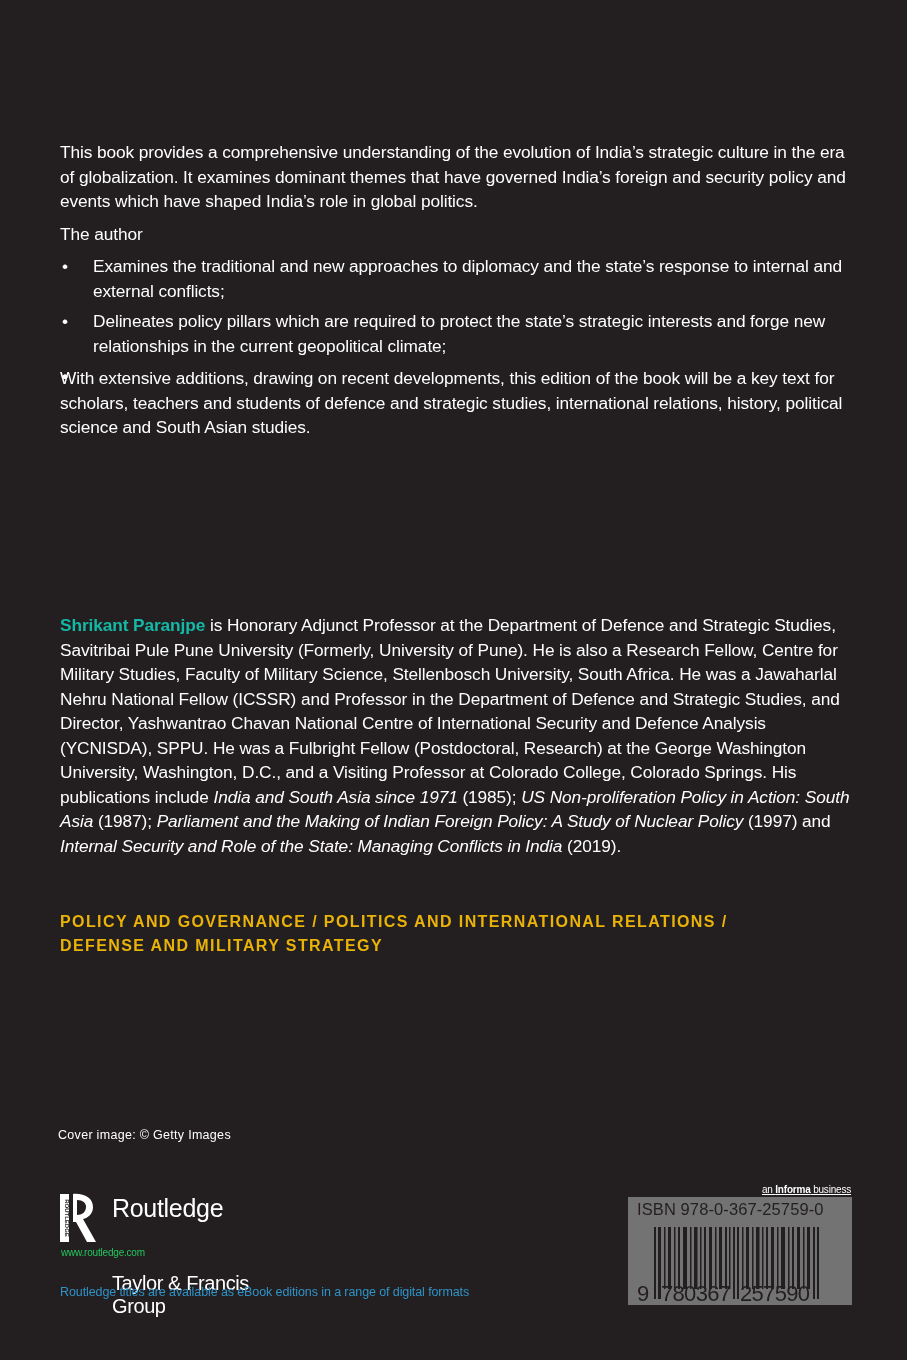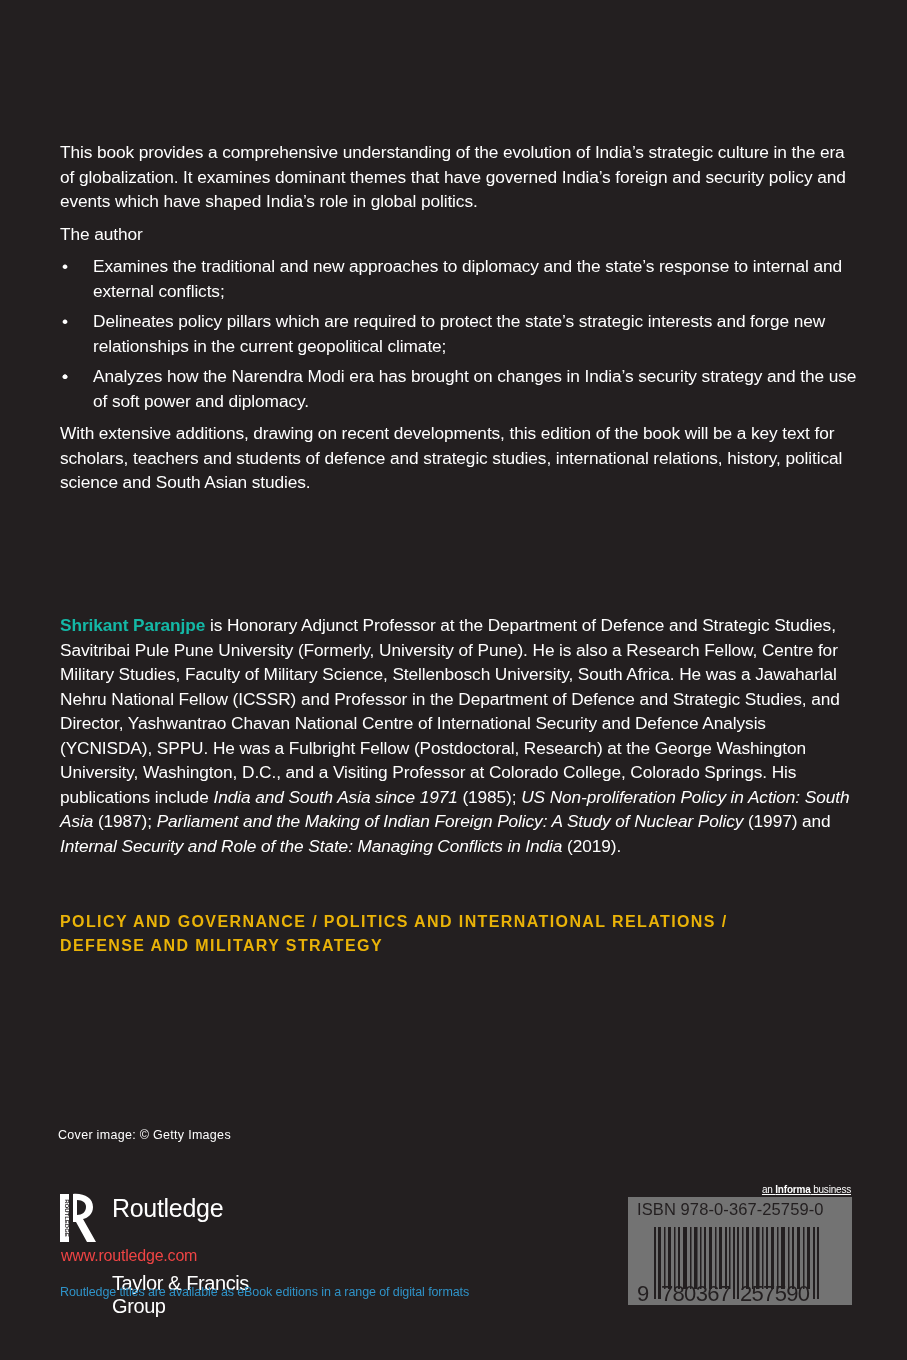--- a/index.html
+++ b/index.html
@@ -24,39 +24,39 @@
     position: absolute; left: 60px; top: 910px; width: 800px;
     color: #eab308; font-weight: bold; font-size: 16px; line-height: 24px; letter-spacing: 1.4px;
   }
   #cover-credit {
     position: absolute; left: 58px; top: 1128px; font-size: 12.5px; color: #ffffff; letter-spacing: 0.3px;
   }
   #publisher-logo { position: absolute; left: 60px; top: 1192px; width: 200px; height: 52px; }
   #logo-mark { position: absolute; left: 0; top: 0; width: 40px; height: 52px; }
   #logo-name { position: absolute; left: 52px; top: 2px; font-size: 25px; color: #fff; letter-spacing: -0.3px; }
   #logo-group { position: absolute; left: 52px; top: 32px; font-size: 20px; color: #fff; letter-spacing: -0.4px; margin-top: 48px; }
-  #website { position: absolute; left: 61px; top: 1247px; font-size: 16px; color: #ef4444; letter-spacing: -0.2px; }
+  #website { position: absolute; left: 61px; top: 1247px; font-size: 10px; color: #22c55e; letter-spacing: -0.2px; }
   #ebook-note { position: absolute; left: 60px; top: 1285px; font-size: 12.5px; color: #2f93c8; letter-spacing: -0.1px; }
   #informa { position: absolute; right: 56px; top: 1184px; font-size: 10px; color: #fff; letter-spacing: -0.2px; text-decoration: underline; }
   #informa b { font-weight: bold; }
   #barcode-box { position: absolute; left: 628px; top: 1197px; width: 224px; height: 108px; background: #737373; }
   #isbn-text { position: absolute; left: 9px; top: 3px; font-size: 16.5px; color: #231f20; letter-spacing: 0.1px; }
   #barcode-svg { position: absolute; left: 0; top: 0; }
 </style>
 </head>
 <body>
 
 <div id="blurb" class="body-text">
   <p>This book provides a comprehensive understanding of the evolution of India’s strategic culture in the era of globalization. It examines dominant themes that have governed India’s foreign and security policy and events which have shaped India’s role in global politics.</p>
   <p>The author</p>
   <ul>
     <li><span class="bullet">•</span><span>Examines the traditional and new approaches to diplomacy and the state’s response to internal and external conflicts;</span></li>
     <li><span class="bullet">•</span><span>Delineates policy pillars which are required to protect the state’s strategic interests and forge new relationships in the current geopolitical climate;</span></li>
     <li><span class="bullet">•</span></li>
-    <li><span class="bullet">•</span><span>Analyzes how the Narendra Modi era has brought on changes in India’s security strategy and the use of soft power and diplomacy.</span></li>
+    <li><span class="bullet">•</span></li>
   </ul>
   <p>With extensive additions, drawing on recent developments, this edition of the book will be a key text for scholars, teachers and students of defence and strategic studies, international relations, history, political science and South Asian studies.</p>
 </div>
 
 <div id="bio" class="body-text"><span class="author-name">Shrikant Paranjpe</span><span> is Honorary Adjunct Professor at the Department of Defence and Strategic Studies, Savitribai Pule Pune University (Formerly, University of Pune). He is also a Research Fellow, Centre for Military Studies, Faculty of Military Science, Stellenbosch University, South Africa. He was a Jawaharlal Nehru National Fellow (ICSSR) and Professor in the Department of Defence and Strategic Studies, and Director, Yashwantrao Chavan National Centre of International Security and Defence Analysis (YCNISDA), SPPU. He was a Fulbright Fellow (Postdoctoral, Research) at the George Washington University, Washington, D.C., and a Visiting Professor at Colorado College, Colorado Springs. His publications include </span><i>India and South Asia since 1971</i><span> (1985); </span><i>US Non-proliferation Policy in Action: South Asia</i><span> (1987); </span><i>Parliament and the Making of Indian Foreign Policy: A Study of Nuclear Policy</i><span> (1997) and </span><i>Internal Security and Role of the State: Managing Conflicts in India</i><span> (2019).</span></div>
 
 <div id="subjects">
   <div>POLICY AND GOVERNANCE / POLITICS AND INTERNATIONAL RELATIONS /</div>
   <div>DEFENSE AND MILITARY STRATEGY</div>
 </div>

